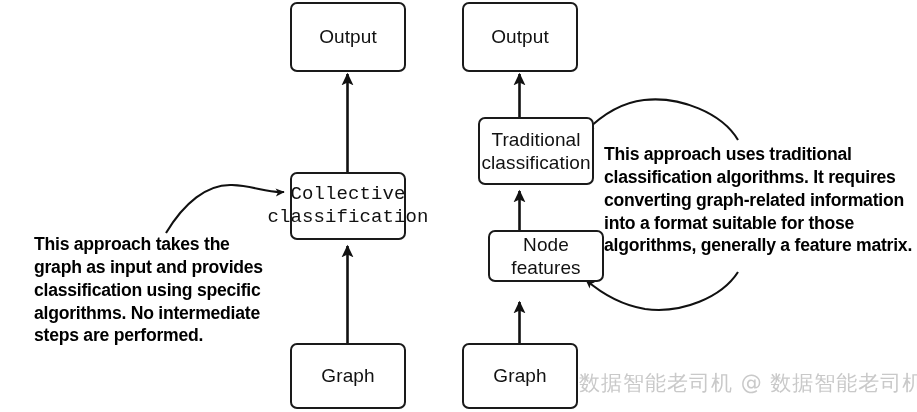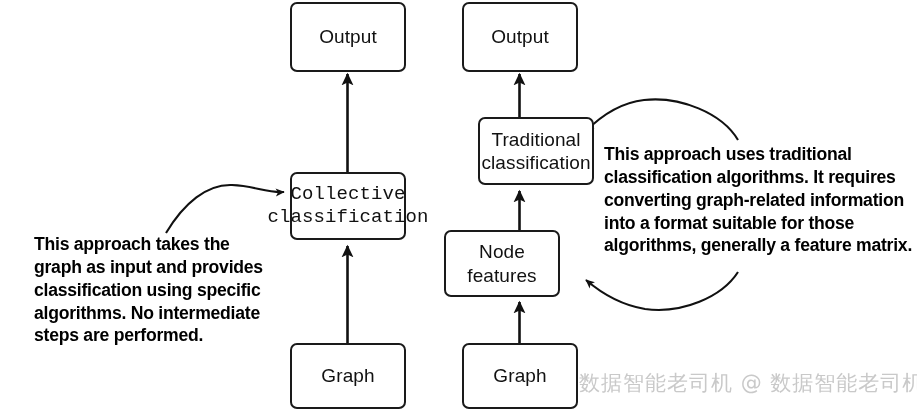--- a/index.html
+++ b/index.html
@@ -110,21 +110,21 @@
 
   <div class="node-box" style="left:430px; top:2px; width:116px; height:70px;">
     <span class="label">Output</span>
   </div>
 
   <div class="node-box" style="left:446px; top:117px; width:116px; height:68px;">
     <span class="label">Traditional
 classification</span>
   </div>
 
-  <div class="node-box" style="left:412px; top:230px; width:116px; height:67px;">
+  <div class="node-box" style="left:456px; top:230px; width:116px; height:52px;">
     <span class="label">Node
 features</span>
   </div>
 
   <div class="node-box" style="left:430px; top:343px; width:116px; height:66px;">
     <span class="label">Graph</span>
   </div>
 
   <div class="annotation" style="left:572px; top:143px; width:345px;">This approach uses traditional
 classification algorithms. It requires

